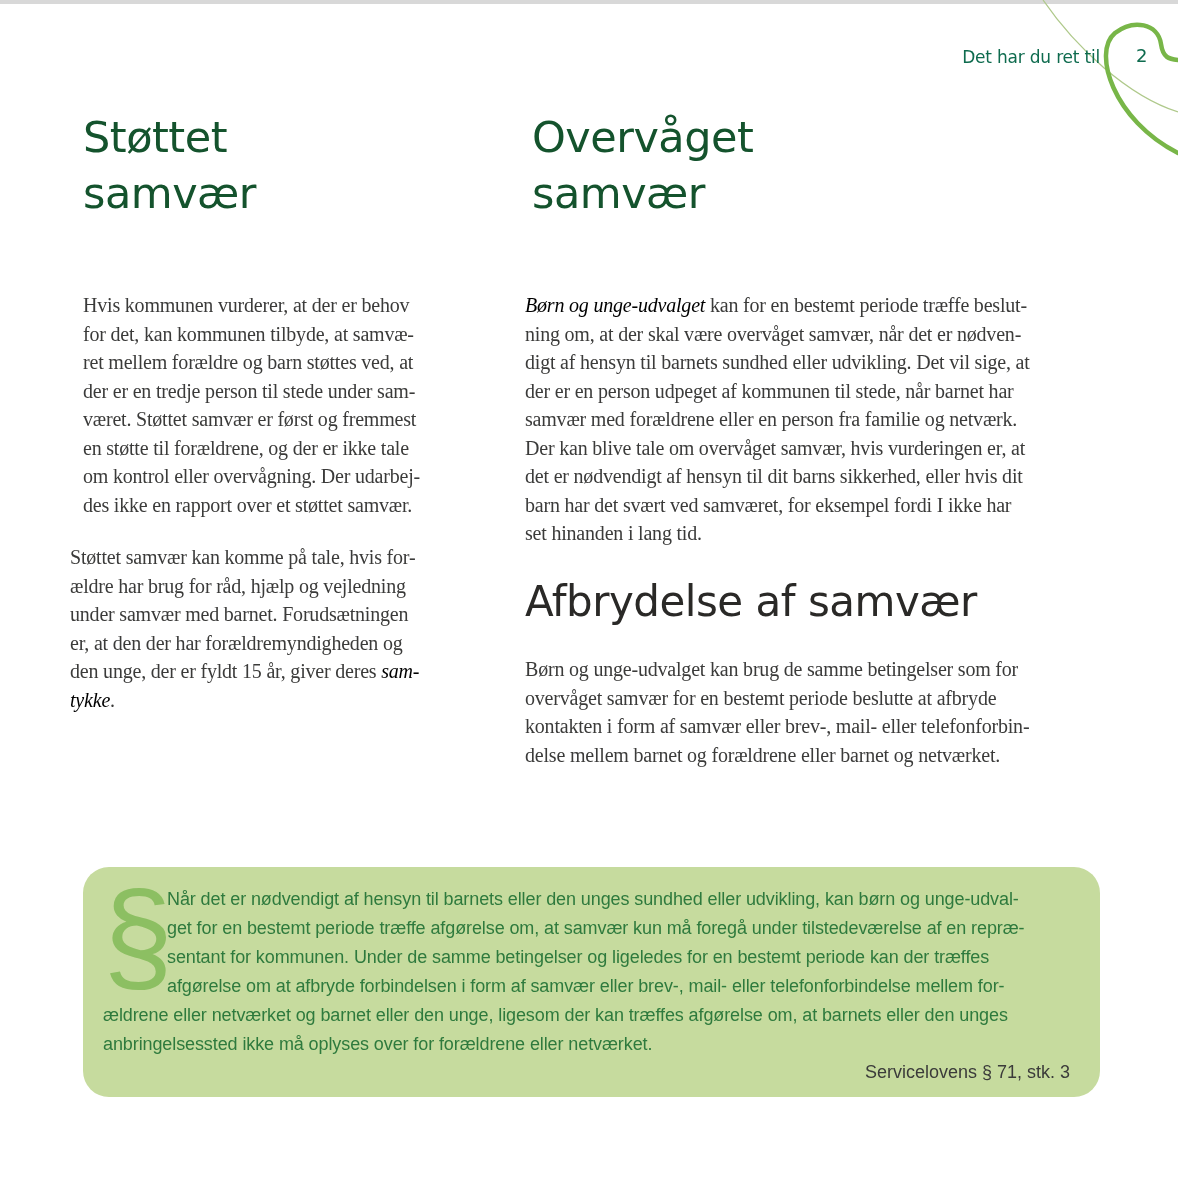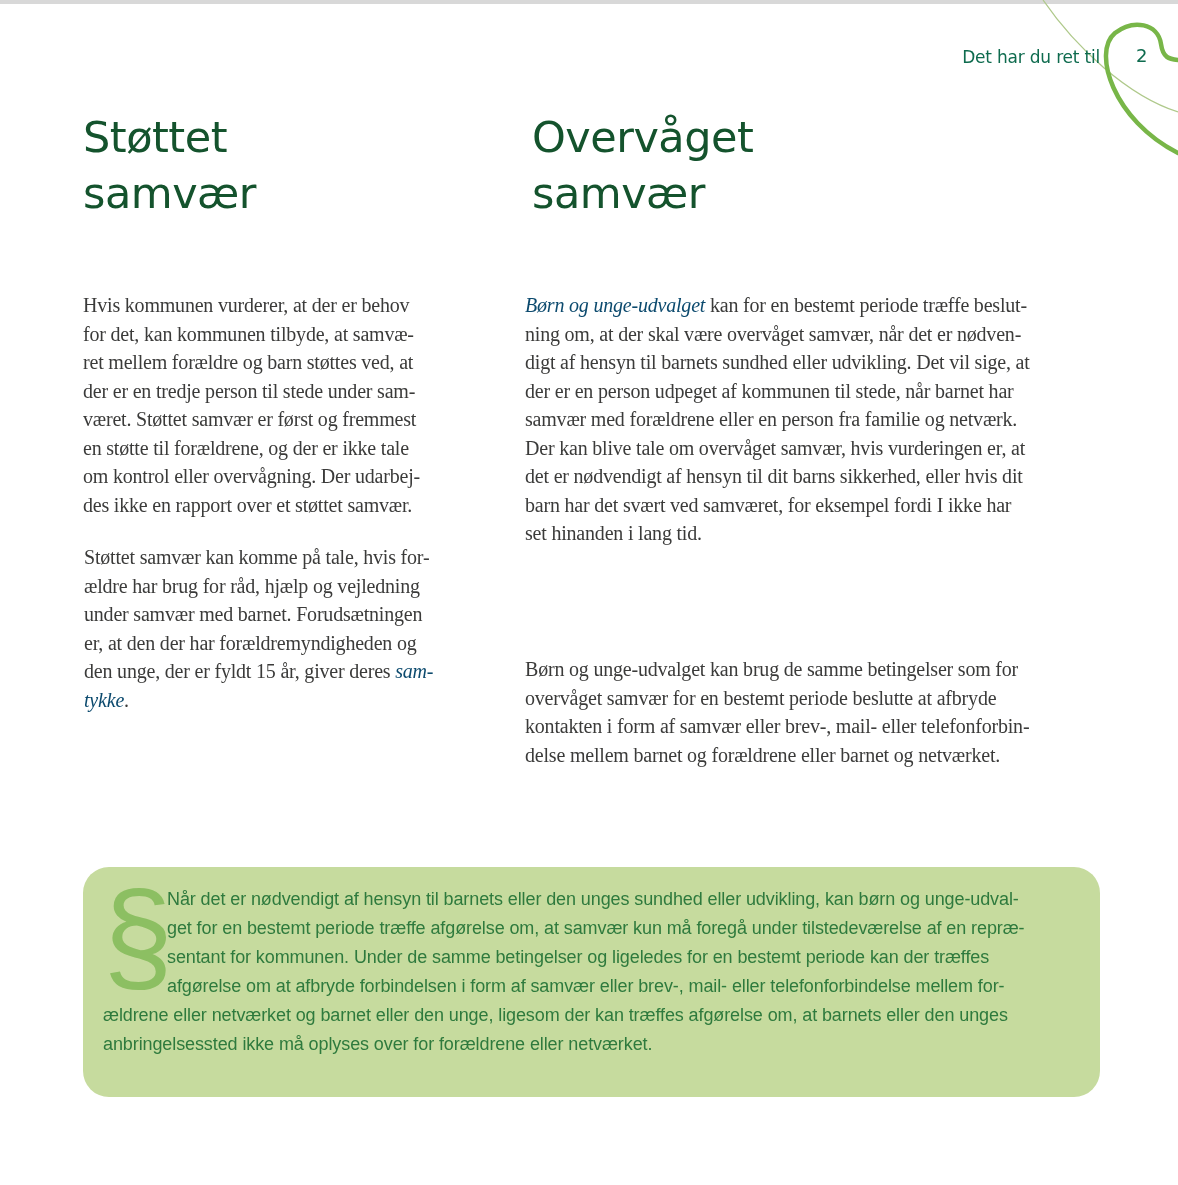--- a/index.html
+++ b/index.html
@@ -36,25 +36,25 @@
     position:absolute; z-index:2; left:525px; top:577px;
     font-family:"DejaVu Sans", sans-serif; font-weight:400;
     font-size:42px; line-height:50px; color:#2a2927; letter-spacing:-0.5px;
   }
   .body-para {
     position:absolute; z-index:2; white-space:pre;
     font-family:Liberation Serif, serif;
     font-size:20px; line-height:28.5px; color:#3b3b3a; letter-spacing:-0.2px;
   }
   .p-left-1 { left:83px; top:291px; width:395px; }
-  .p-left-2 { left:84px; top:543px; width:395px; }
+  .p-left-2 { left:70px; top:543px; width:395px; }
   .p-right-1 { left:525px; top:291px; width:592px; }
   .p-right-2 { left:525px; top:655px; width:592px; }
   .green-link {
-    color:#0c4a6e; font-style:italic; text-decoration:none; cursor:pointer;
+    color:#000000; font-style:italic; text-decoration:none; cursor:pointer;
   }
   .law-box {
     position:absolute; z-index:2; left:83px; top:867px;
     width:1017px; height:230px; box-sizing:border-box;
     background:#c6db9e; border-radius:26px;
     padding:18px 30px 0 20px;
   }
   .par-symbol {
     float:left; width:62px; height:116px; margin-right:2px;
     font-family:"Liberation Sans", sans-serif;
@@ -111,29 +111,31 @@
   <div class="body-para p-right-1"><span class="green-link">Børn og unge-udvalget</span><span> kan for en bestemt periode træffe beslut-
 ning om, at der skal være overvåget samvær, når det er nødven-
 digt af hensyn til barnets sundhed eller udvikling. Det vil sige, at
 der er en person udpeget af kommunen til stede, når barnet har
 samvær med forældrene eller en person fra familie og netværk.
 Der kan blive tale om overvåget samvær, hvis vurderingen er, at
 det er nødvendigt af hensyn til dit barns sikkerhed, eller hvis dit
 barn har det svært ved samværet, for eksempel fordi I ikke har
 set hinanden i lang tid.</span></div>
 
+  <div class="h2">Afbrydelse af samvær</div>
 
   <div class="body-para p-right-2"><span>Børn og unge-udvalget kan brug de samme betingelser som for
 overvåget samvær for en bestemt periode beslutte at afbryde
 kontakten i form af samvær eller brev-, mail- eller telefonforbin-
 delse mellem barnet og forældrene eller barnet og netværket.</span></div>
 
   <div class="law-box">
     <div class="par-symbol">§</div>
     <div class="law-text">Når det er nødvendigt af hensyn til barnets eller den unges sundhed eller udvikling, kan børn og unge-udval-
 get for en bestemt periode træffe afgørelse om, at samvær kun må foregå under tilstedeværelse af en repræ-
 sentant for kommunen. Under de samme betingelser og ligeledes for en bestemt periode kan der træffes
 afgørelse om at afbryde forbindelsen i form af samvær eller brev-, mail- eller telefonforbindelse mellem for-
 ældrene eller netværket og barnet eller den unge, ligesom der kan træffes afgørelse om, at barnets eller den unges
 anbringelsessted ikke må oplyses over for forældrene eller netværket.</div>
+    <div class="law-citation">Servicelovens § 71, stk. 3</div>
   </div>
 
 </div>
 
 </body></html>

